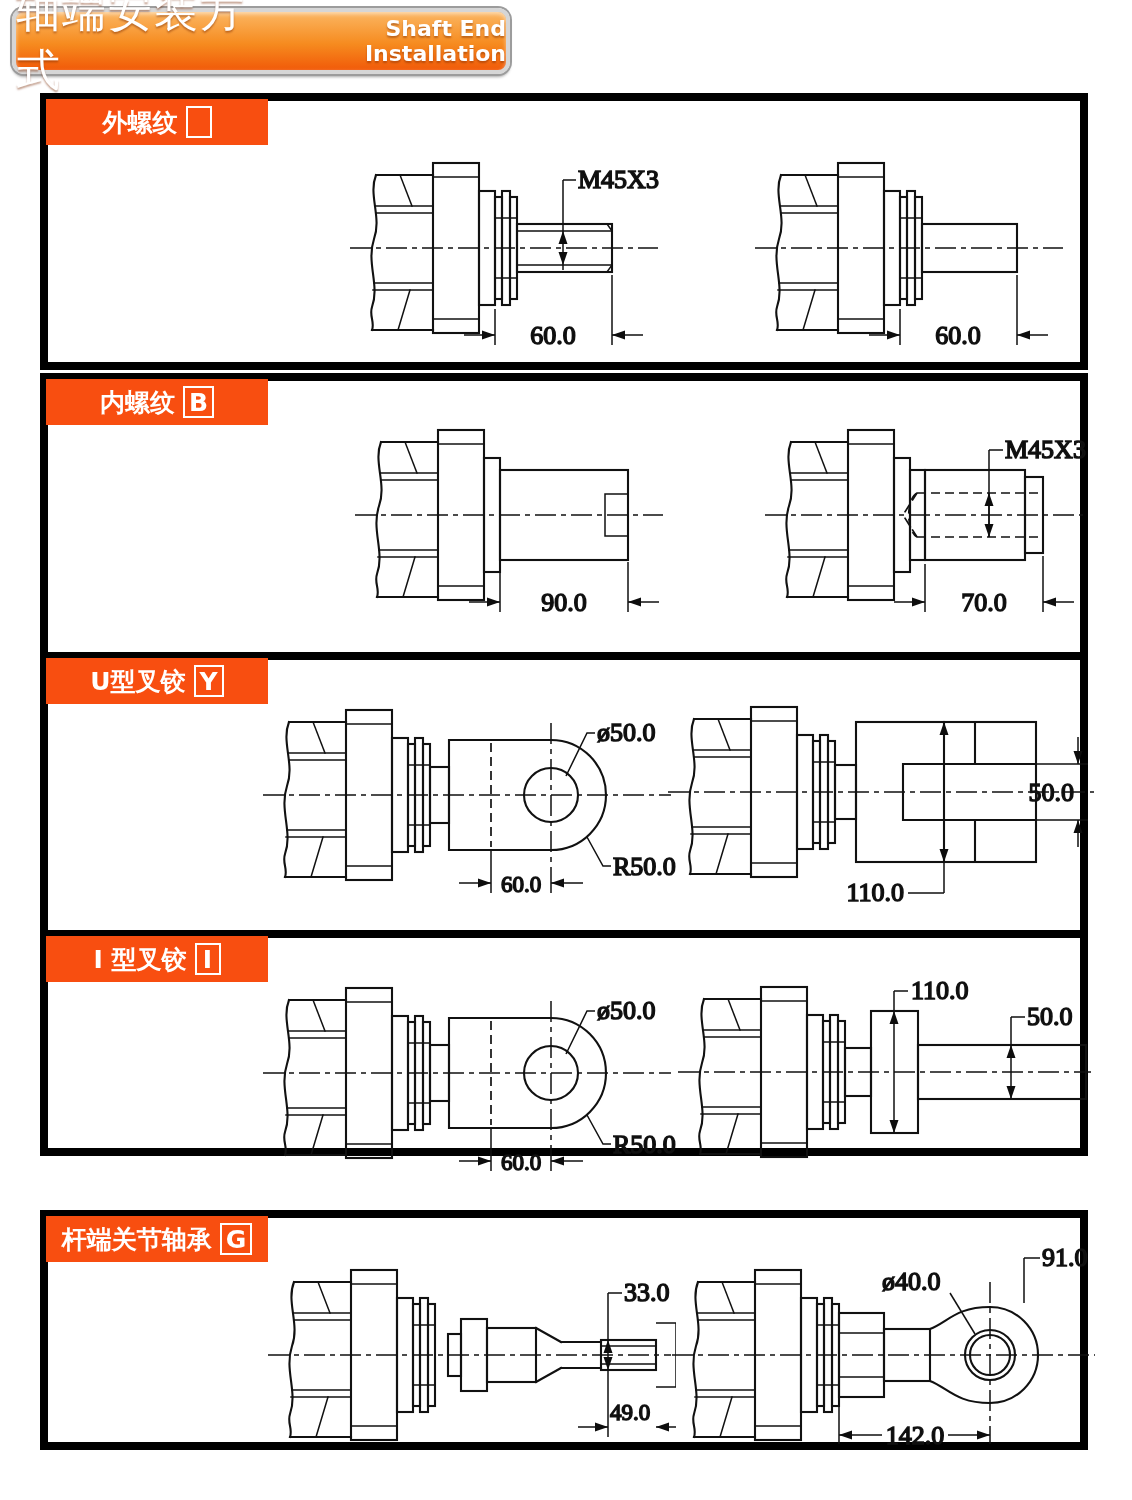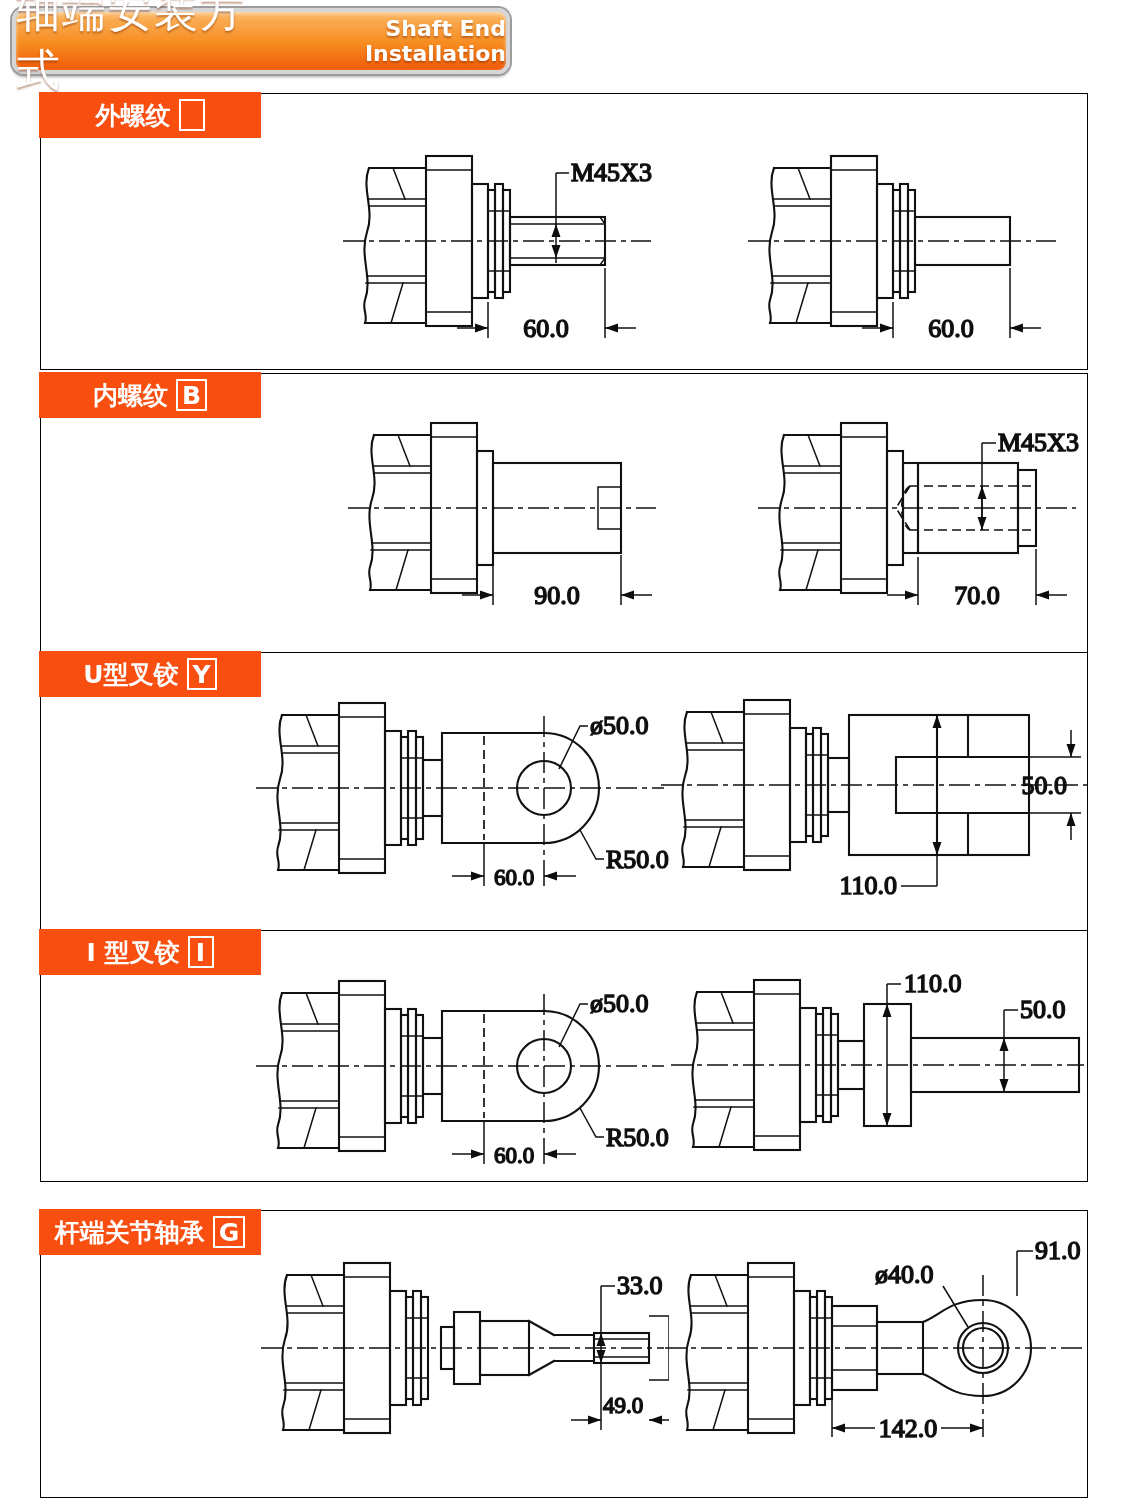--- a/index.html
+++ b/index.html
@@ -8,21 +8,21 @@
   
   .banner{position:absolute;left:12px;top:8px;width:490px;height:58px;border-radius:12px;
           border:4px solid #d6d6d6;box-shadow:0 0 0 2px #9c9c9c,0 3px 3px rgba(0,0,0,.35),
           inset 0 2px 4px rgba(255,255,255,.55);
           background:linear-gradient(180deg,#fbb662 0%,#f68b1f 55%,#f15a09 100%);
           display:flex;align-items:center;justify-content:center;gap:10px;}
   .banner .zh{color:#fff;font-size:44px;font-weight:normal;letter-spacing:2px;
               text-shadow:0 2px 2px rgba(120,40,0,.45);}
   .banner .en{color:#fff;font-size:22px;font-weight:bold;text-shadow:0 2px 2px rgba(120,40,0,.45);text-align:right;}
   
-  .sec{position:absolute;left:40px;width:1048px;border:1px solid #000000;box-sizing:border-box;background:#fff;}
+  .sec{position:absolute;left:40px;width:1048px;border:8px solid #000000;box-sizing:border-box;background:#fff;}
   .sec-h{position:absolute;left:-2px;top:-2px;width:222px;height:46px;background:#f84e10;
          display:flex;align-items:center;justify-content:center;gap:8px;}
   .sec-h .zh{color:#fff;font-size:25px;font-weight:bold;}
   .sec-h .code{color:#fff;font-size:25px;font-weight:bold;border:2px solid #fff;
                min-width:26px;height:32px;display:inline-flex;align-items:center;
                justify-content:center;padding:0 4px;box-sizing:border-box;}
   .drw{position:absolute;}
   
   svg .s{stroke:#111;stroke-width:2.1;fill:none;stroke-linejoin:miter;stroke-linecap:square;}
   svg .t{stroke:#111;stroke-width:1.5;fill:none;}
@@ -288,21 +288,21 @@
         </g>
       <g class="t">
         <path d="M380,97 L432,97 M380,153 L432,153 M422,70 L422,97 M422,153 L422,180"></path>
         <text class="dt" x="418" y="134" text-anchor="end">50.0</text>
       <path d="M422,97 L417.5,84 L426.5,84 Z" style="fill:#0d0d0d;stroke:none"></path>
           <path d="M422,153 L417.5,166 L426.5,166 Z" style="fill:#0d0d0d;stroke:none"></path>
         </g>
     </svg>
   </div>
 
-  <div class="sec" style="top:930px;height:252px">
+  <div class="sec" style="top:930px;height:226px">
     <div class="sec-h">
       <span class="zh">I 型叉铰</span>
       <span class="code">I</span>
     </div>
 
     <svg class="drw" style="left:203px;top:5px" width="430" height="260" viewBox="0 0 430 260">
       <path class="cl" d="M12,130 L420,130"></path>
       <g class="s">
           <path d="M38,57 C30,77 44,99 36,121 C28,145 42,167 34,189 C31,198 37,204 34,212"></path>
           <path d="M38,57 L95,57"></path>
@@ -381,21 +381,21 @@
         </g>
       <g class="t">
         <path d="M345,70 L345,152 M345,70 L359,70"></path>
         <text class="dt" x="361" y="78">50.0</text>
       <path d="M345,98 L340.5,111 L349.5,111 Z" style="fill:#0d0d0d;stroke:none"></path>
           <path d="M345,152 L340.5,139 L349.5,139 Z" style="fill:#0d0d0d;stroke:none"></path>
         </g>
     </svg>
   </div>
 
-  <div class="sec" style="top:1210px;height:288px">
+  <div class="sec" style="top:1210px;height:240px">
     <div class="sec-h">
       <span class="zh">杆端关节轴承</span>
       <span class="code">G</span>
     </div>
 
     <svg class="drw" style="left:208px;top:17px" width="420" height="240" viewBox="0 0 420 240">
       <path class="cl" d="M12,120 L415,120"></path>
       <g transform="translate(0,-10)" class="s">
           <path d="M38,57 C30,77 44,99 36,121 C28,145 42,167 34,189 C31,198 37,204 34,212"></path>
           <path d="M38,57 L95,57"></path>

